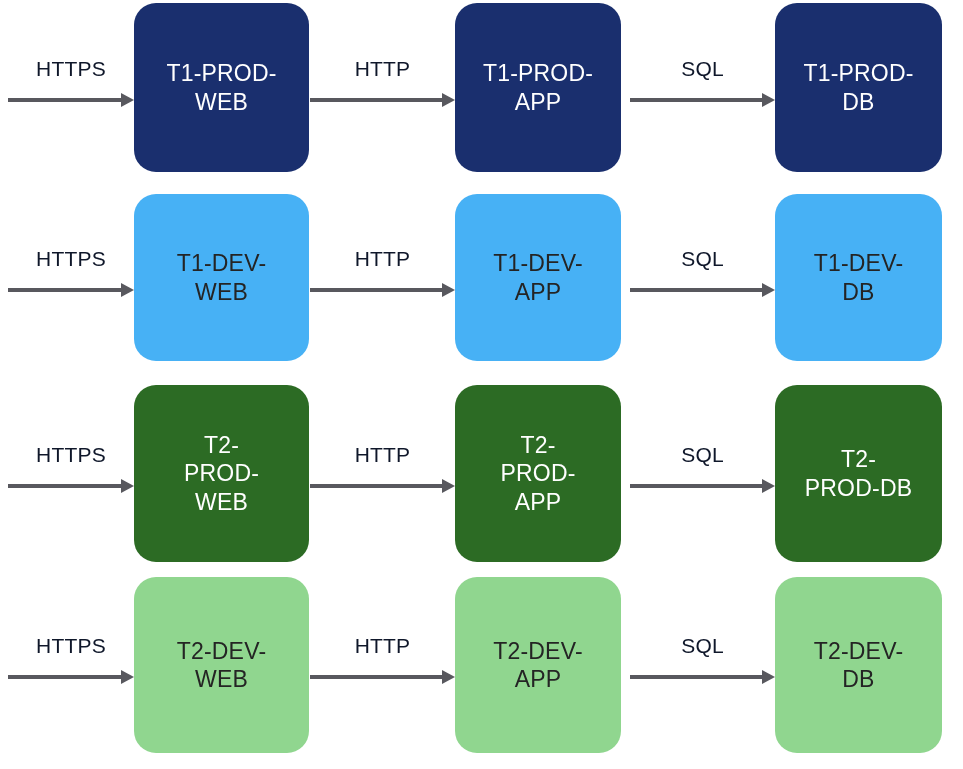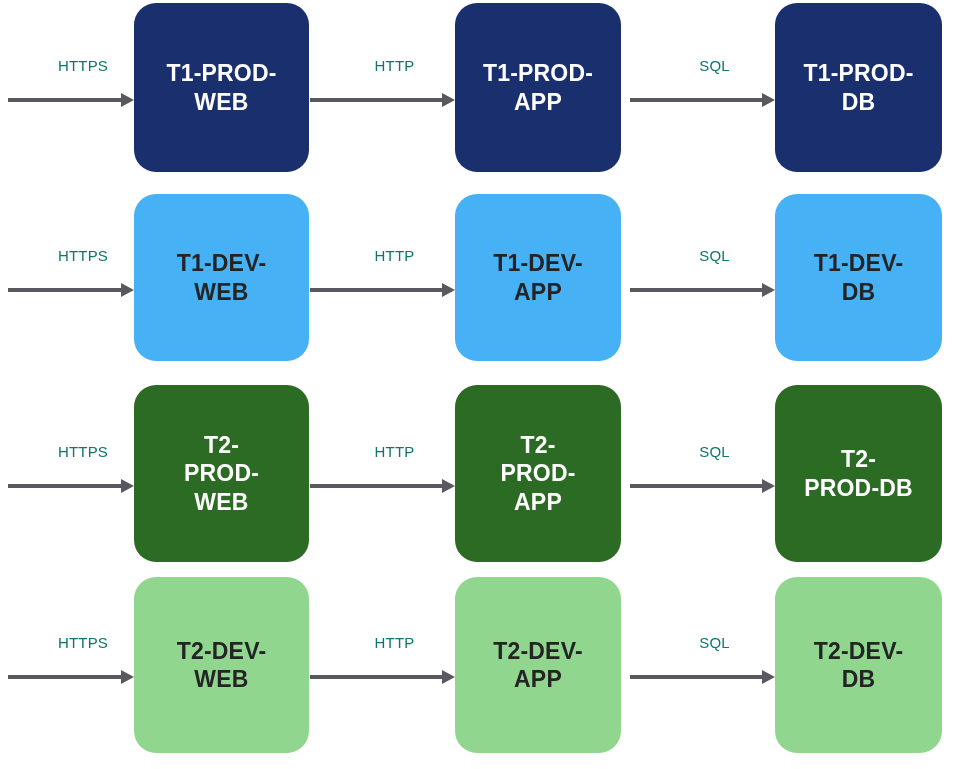--- a/index.html
+++ b/index.html
@@ -31,44 +31,44 @@
     text-align: center;
     border-radius: 22px;
     box-sizing: border-box;
     padding: 4px 10px;
     line-height: 1.22;
     letter-spacing: 0.2px;
   }
   .node-label {
     display: block;
     font-size: 23px;
-    font-weight: 700;
+    font-weight: 400;
     white-space: pre-line;
   }
   .node.light .node-label { color: #242424; }
   .node.dark  .node-label { color: #ffffff; }
 
   .edge {
     position: absolute;
     height: 60px;
   }
   .edge svg {
     position: absolute;
     left: 0;
     top: 0;
     overflow: visible;
   }
   .edge-label {
     position: absolute;
-    left: 12px;
+    left: 0;
     top: 0;
     width: 100%;
     text-align: center;
-    font-size: 15px;
-    color: #0f766e;
+    font-size: 21px;
+    color: #0f172a;
     letter-spacing: 0.2px;
     white-space: nowrap;
   }
 </style>
 </head>
 <body>
 
 <div id="canvas">
     <div class="row" style="top: 3px; height: 169px;">
       <div class="edge" style="left: 8px; top: 54.5px; width: 126px;">

